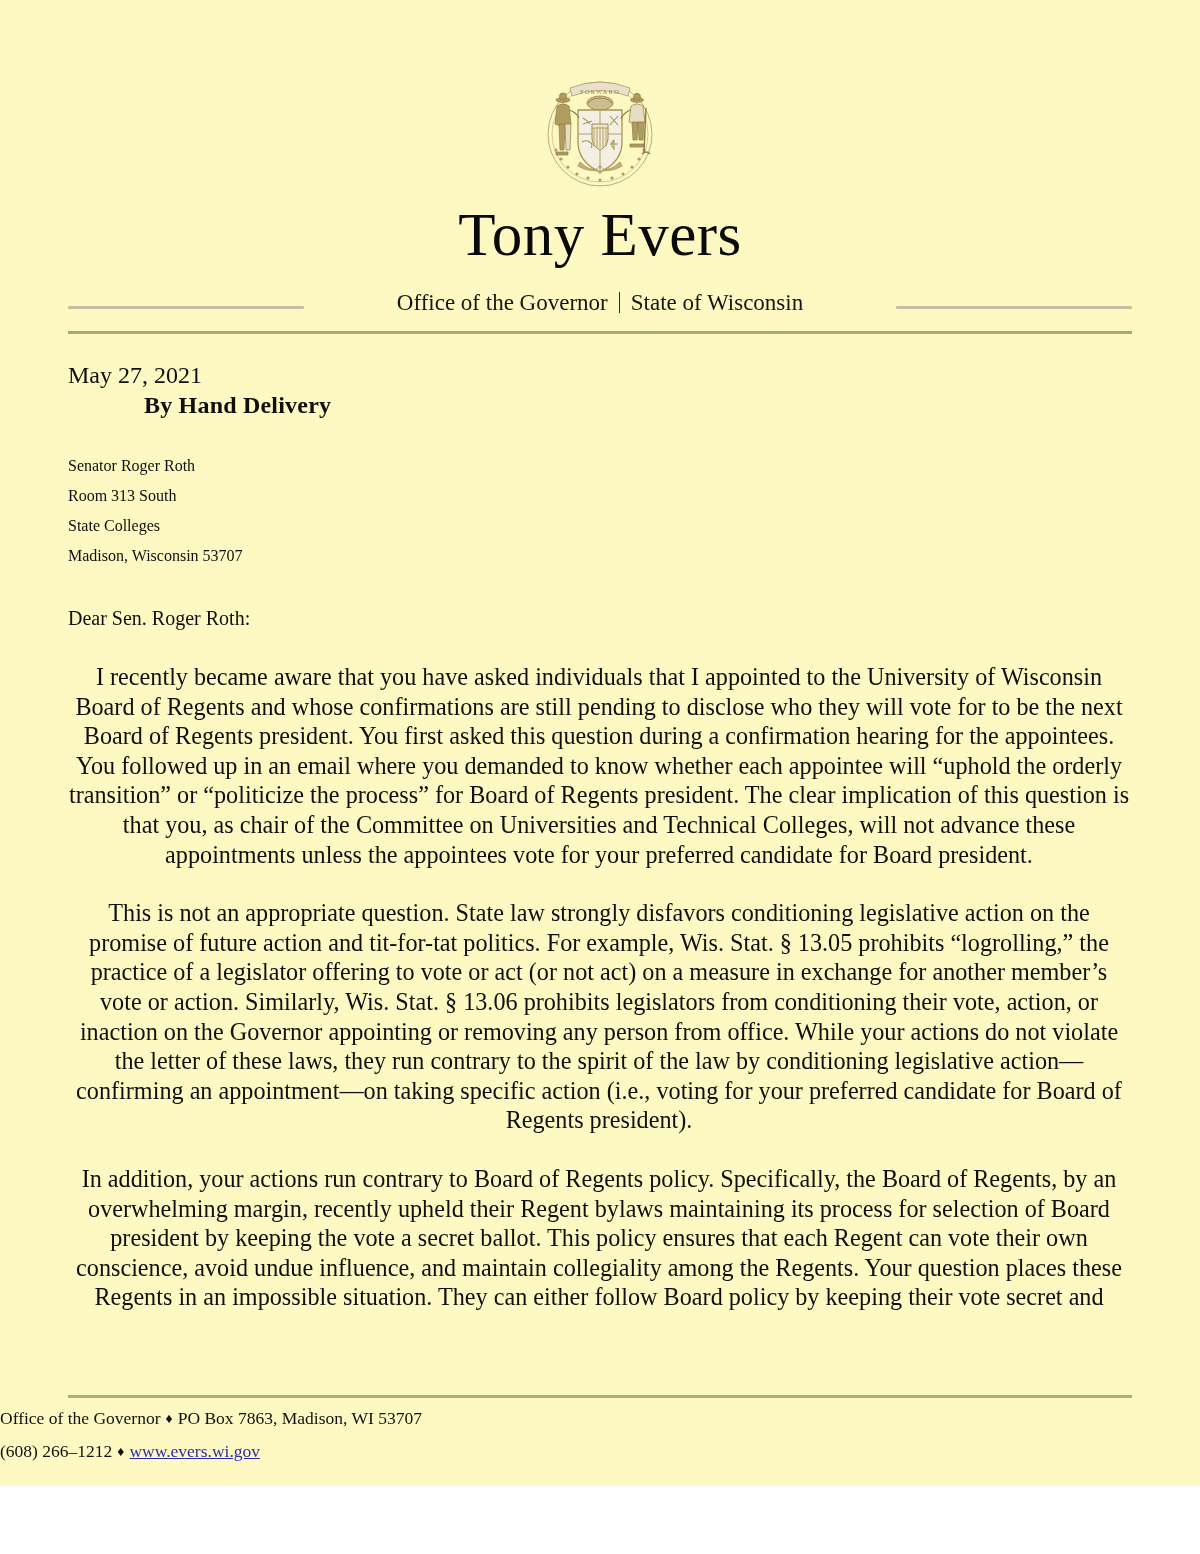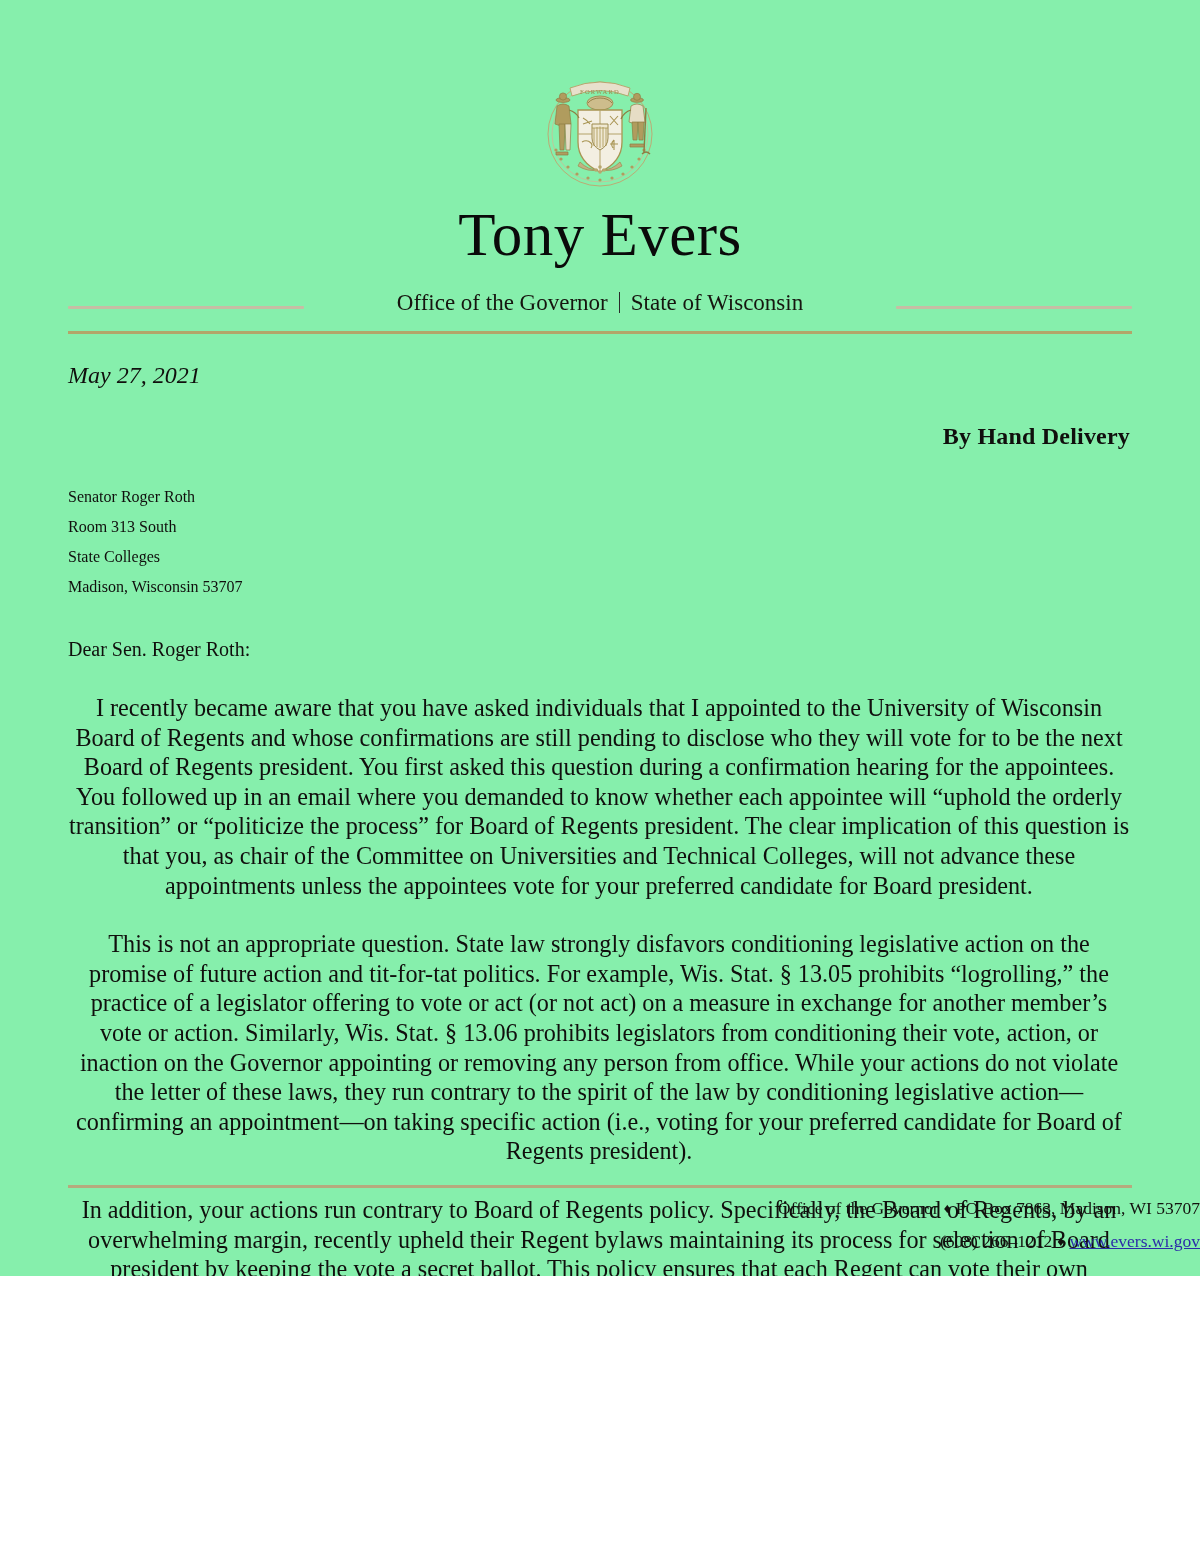--- a/index.html
+++ b/index.html
@@ -3,22 +3,22 @@
 <meta charset="utf-8">
 <style>
   html, body {
     margin: 0;
     padding: 0;
     background: #ffffff;
   }
   .page {
     position: relative;
     width: 1200px;
-    height: 1276px;
-    background: #86efac;
+    height: 1486px;
+    background: #fef9c3;
     box-sizing: border-box;
     overflow: hidden;
     font-family: "Liberation Serif", "DejaVu Serif", serif;
     color: #100f0d;
   }
 
   
   .letterhead {
     padding-top: 58px;
   }
@@ -80,30 +80,27 @@
   }
 
   
   .body {
     padding: 0 70px 0 68px;
     margin-top: 26px;
   }
   .date {
     font-size: 24px;
     line-height: 30px;
-    font-style: italic;
   }
   .delivery {
     font-weight: bold;
     font-size: 24px;
     line-height: 30px;
-    margin-top: 31px;
     margin-left: 76px;
     letter-spacing: 0.2px;
-    text-align: right;
   }
   .address {
     margin-top: 31px;
     font-size: 16px;
     line-height: 30px;
   }
   .address div { white-space: nowrap; }
   .salutation {
     margin-top: 32px;
     font-size: 20px;
@@ -123,21 +120,21 @@
     left: 0;
     right: 0;
     bottom: 22px;
   }
   .footer-rule {
     margin: 0 68px;
     height: 3px;
     background: #b6aa7e;
   }
   .footer-text {
-    text-align: right;
+    text-align: left;
     font-size: 17.5px;
     line-height: 25px;
     color: #12110e;
     margin-top: 8px;
     font-family: "Liberation Serif", "DejaVu Serif", serif;
   }
   .footer-text .dia {
     margin: 0 5px;
     font-size: 14px;
     vertical-align: 1px;

